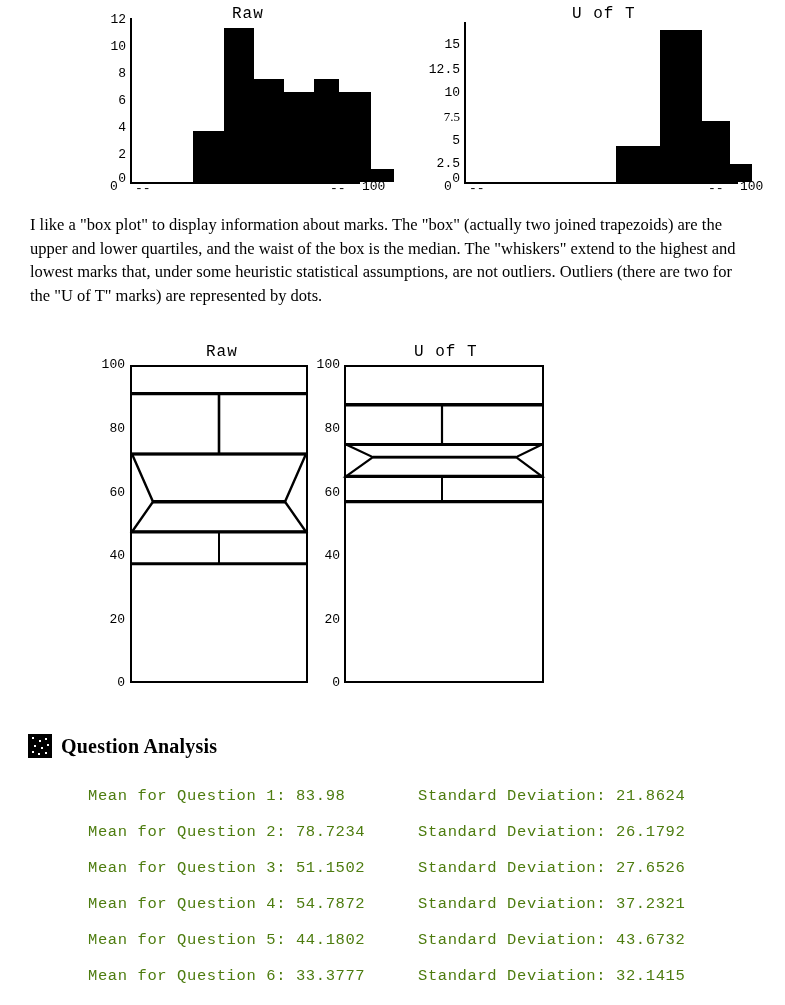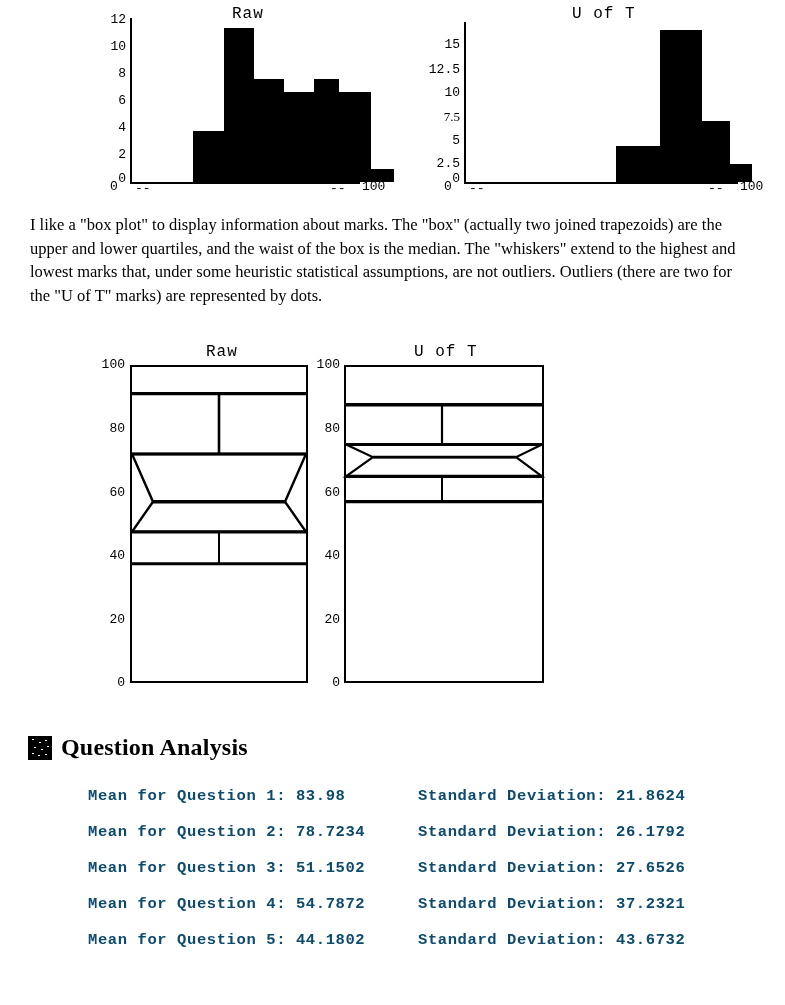--- a/index.html
+++ b/index.html
@@ -92,36 +92,36 @@
   }
   .qa-bullet i {
     position: absolute;
     width: 1.5px; height: 1.5px;
     background: #fff;
     display: block;
   }
   .qa-title {
     font-family: "Liberation Serif", serif;
     font-weight: bold;
-    font-size: 24px;
+    font-size: 20px;
     letter-spacing: 0.2px;
     white-space: nowrap;
   }
 
   
   .stats-block { position: absolute; }
   .stats-row {
     font-family: "Liberation Mono", monospace;
-    font-weight: bold;
+    font-weight: normal;
     font-size: 15.5px;
     letter-spacing: 0.6px;
     white-space: nowrap;
     height: 36px;
     line-height: 36px;
-    color: #0c4a6e;
+    color: #4d7c0f;
   }
   .stats-left  { display: inline-block; width: 330px; }
   .stats-right { display: inline-block; }
 </style>
 </head>
 <body>
 
 <div class="hist-wrap" style="left:0; top:0; width:400px; height:200px;">
 
   <div class="hist-title" style="left:232px; top:5px;">Raw</div>
@@ -286,13 +286,16 @@
   </div>
 
   <div class="stats-row">
     <span class="stats-left"><span>Mean for Question 4:</span> <span>54.7872</span></span><span class="stats-right"><span>Standard Deviation:</span> <span>37.2321</span></span>
   </div>
 
   <div class="stats-row">
     <span class="stats-left"><span>Mean for Question 5:</span> <span>44.1802</span></span><span class="stats-right"><span>Standard Deviation:</span> <span>43.6732</span></span>
   </div>
 
+  <div class="stats-row">
+    <span class="stats-left"><span>Mean for Question 6:</span> <span>33.3777</span></span><span class="stats-right"><span>Standard Deviation:</span> <span>32.1415</span></span>
+  </div>
 </div>
 
 </body></html>

